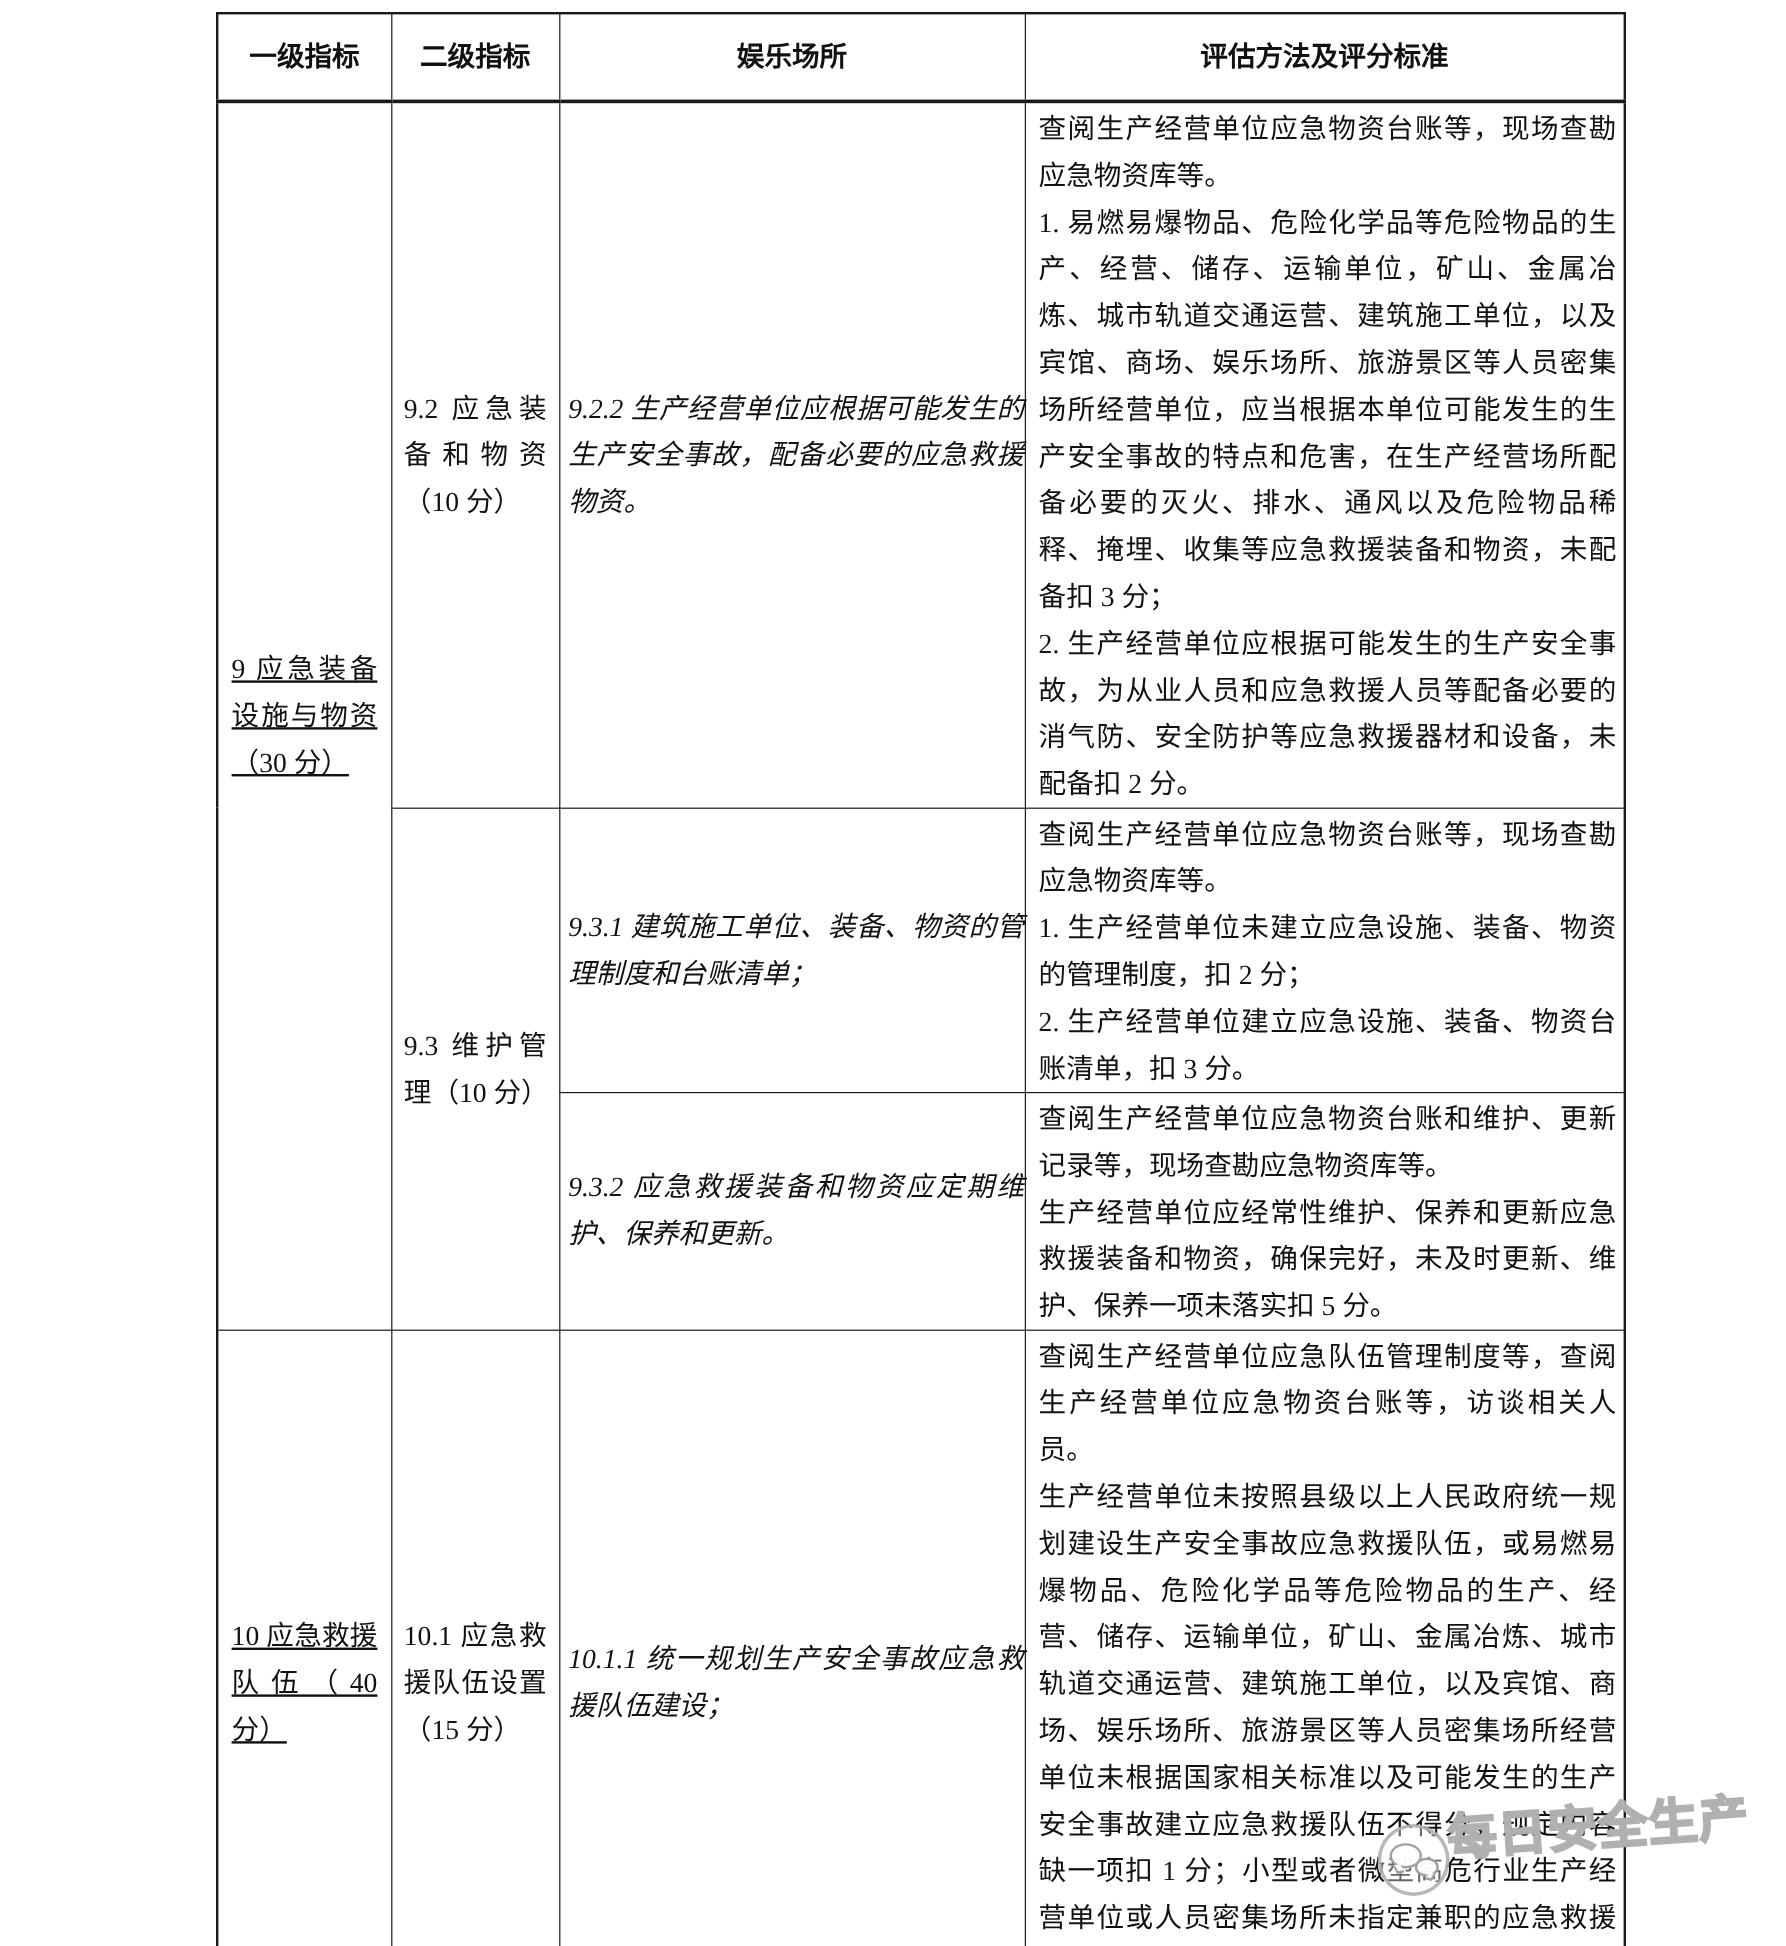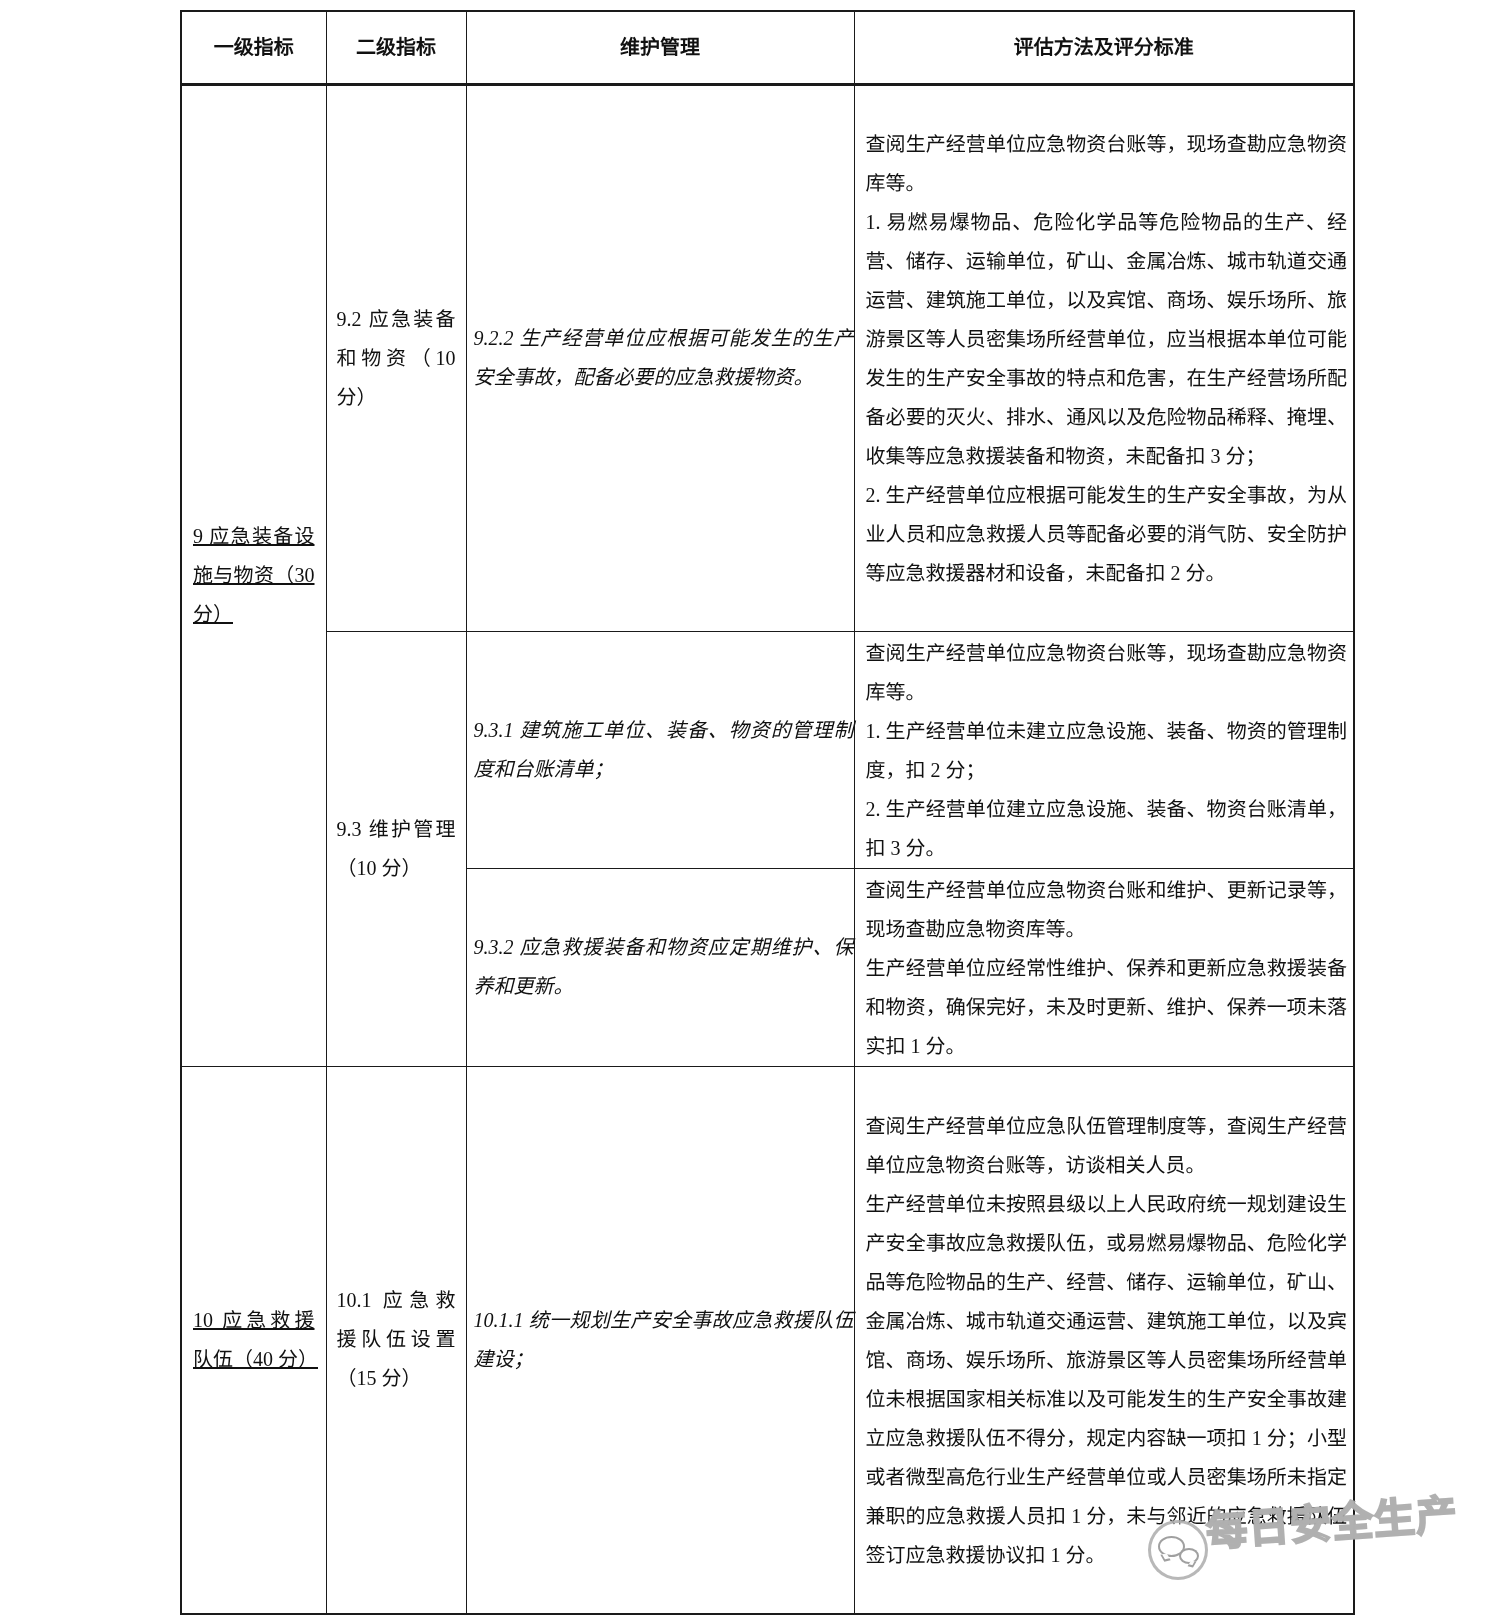--- a/index.html
+++ b/index.html
@@ -24,21 +24,21 @@
     width: 1173px;
     background: #ffffff;
   }
   table.assess col.c1 { width: 145px; }
   table.assess col.c2 { width: 140px; }
   table.assess col.c3 { width: 388px; }
   table.assess col.c4 { width: 500px; }
 
   table.assess th, table.assess td {
     border: 1.5px solid #1a1a1a;
-    font-size: 20px;
+    font-size: 23px;
     line-height: 39px;
     vertical-align: middle;
     box-sizing: border-box;
     background: transparent;
     margin-left: 44px;
   }
   table.assess { border: 2px solid #1a1a1a; }
   table.assess th {
     border-bottom: 3px solid #1a1a1a;
     font-weight: bold;
@@ -158,21 +158,21 @@
     <colgroup>
       <col class="c1">
         <col class="c2">
         <col class="c3">
         <col class="c4">
     </colgroup>
     <tbody>
         <tr>
       <th>一级指标</th>
       <th>二级指标</th>
-      <th>维护管理</th>
+      <th>娱乐场所</th>
       <th>评估方法及评分标准</th>
     </tr>
 
     <tr class="row-a">
       <td class="lv1" rowspan="3">9 应急装备设施与物资（30 分）</td>
       <td class="lv2">9.2 应急装备和物资（10 分）</td>
       <td class="lv3">9.2.2 生产经营单位应根据可能发生的生产安全事故，配备必要的应急救援物资。</td>
       <td class="method">
         <p>查阅生产经营单位应急物资台账等，现场查勘应急物资库等。</p>
         <p>1. 易燃易爆物品、危险化学品等危险物品的生产、经营、储存、运输单位，矿山、金属冶炼、城市轨道交通运营、建筑施工单位，以及宾馆、商场、娱乐场所、旅游景区等人员密集场所经营单位，应当根据本单位可能发生的生产安全事故的特点和危害，在生产经营场所配备必要的灭火、排水、通风以及危险物品稀释、掩埋、收集等应急救援装备和物资，未配备扣 3 分；</p>
@@ -187,21 +187,21 @@
         <p>查阅生产经营单位应急物资台账等，现场查勘应急物资库等。</p>
         <p>1. 生产经营单位未建立应急设施、装备、物资的管理制度，扣 2 分；</p>
         <p>2. 生产经营单位建立应急设施、装备、物资台账清单，扣 3 分。</p>
       </td>
     </tr>
 
     <tr class="row-c">
       <td class="lv3">9.3.2 应急救援装备和物资应定期维护、保养和更新。</td>
       <td class="method">
         <p>查阅生产经营单位应急物资台账和维护、更新记录等，现场查勘应急物资库等。</p>
-        <p>生产经营单位应经常性维护、保养和更新应急救援装备和物资，确保完好，未及时更新、维护、保养一项未落实扣 1 分。</p>
+        <p>生产经营单位应经常性维护、保养和更新应急救援装备和物资，确保完好，未及时更新、维护、保养一项未落实扣 5 分。</p>
       </td>
     </tr>
 
     <tr class="row-d">
       <td class="lv1">10 应急救援队伍（40 分）</td>
       <td class="lv2">10.1 应急救援队伍设置（15 分）</td>
       <td class="lv3">10.1.1 统一规划生产安全事故应急救援队伍建设；</td>
       <td class="method">
         <p>查阅生产经营单位应急队伍管理制度等，查阅生产经营单位应急物资台账等，访谈相关人员。</p>
         <p>生产经营单位未按照县级以上人民政府统一规划建设生产安全事故应急救援队伍，或易燃易爆物品、危险化学品等危险物品的生产、经营、储存、运输单位，矿山、金属冶炼、城市轨道交通运营、建筑施工单位，以及宾馆、商场、娱乐场所、旅游景区等人员密集场所经营单位未根据国家相关标准以及可能发生的生产安全事故建立应急救援队伍不得分，规定内容缺一项扣 1 分；小型或者微型高危行业生产经营单位或人员密集场所未指定兼职的应急救援人员扣 1 分，未与邻近的应急救援队伍签订应急救援协议扣 1 分。</p>

